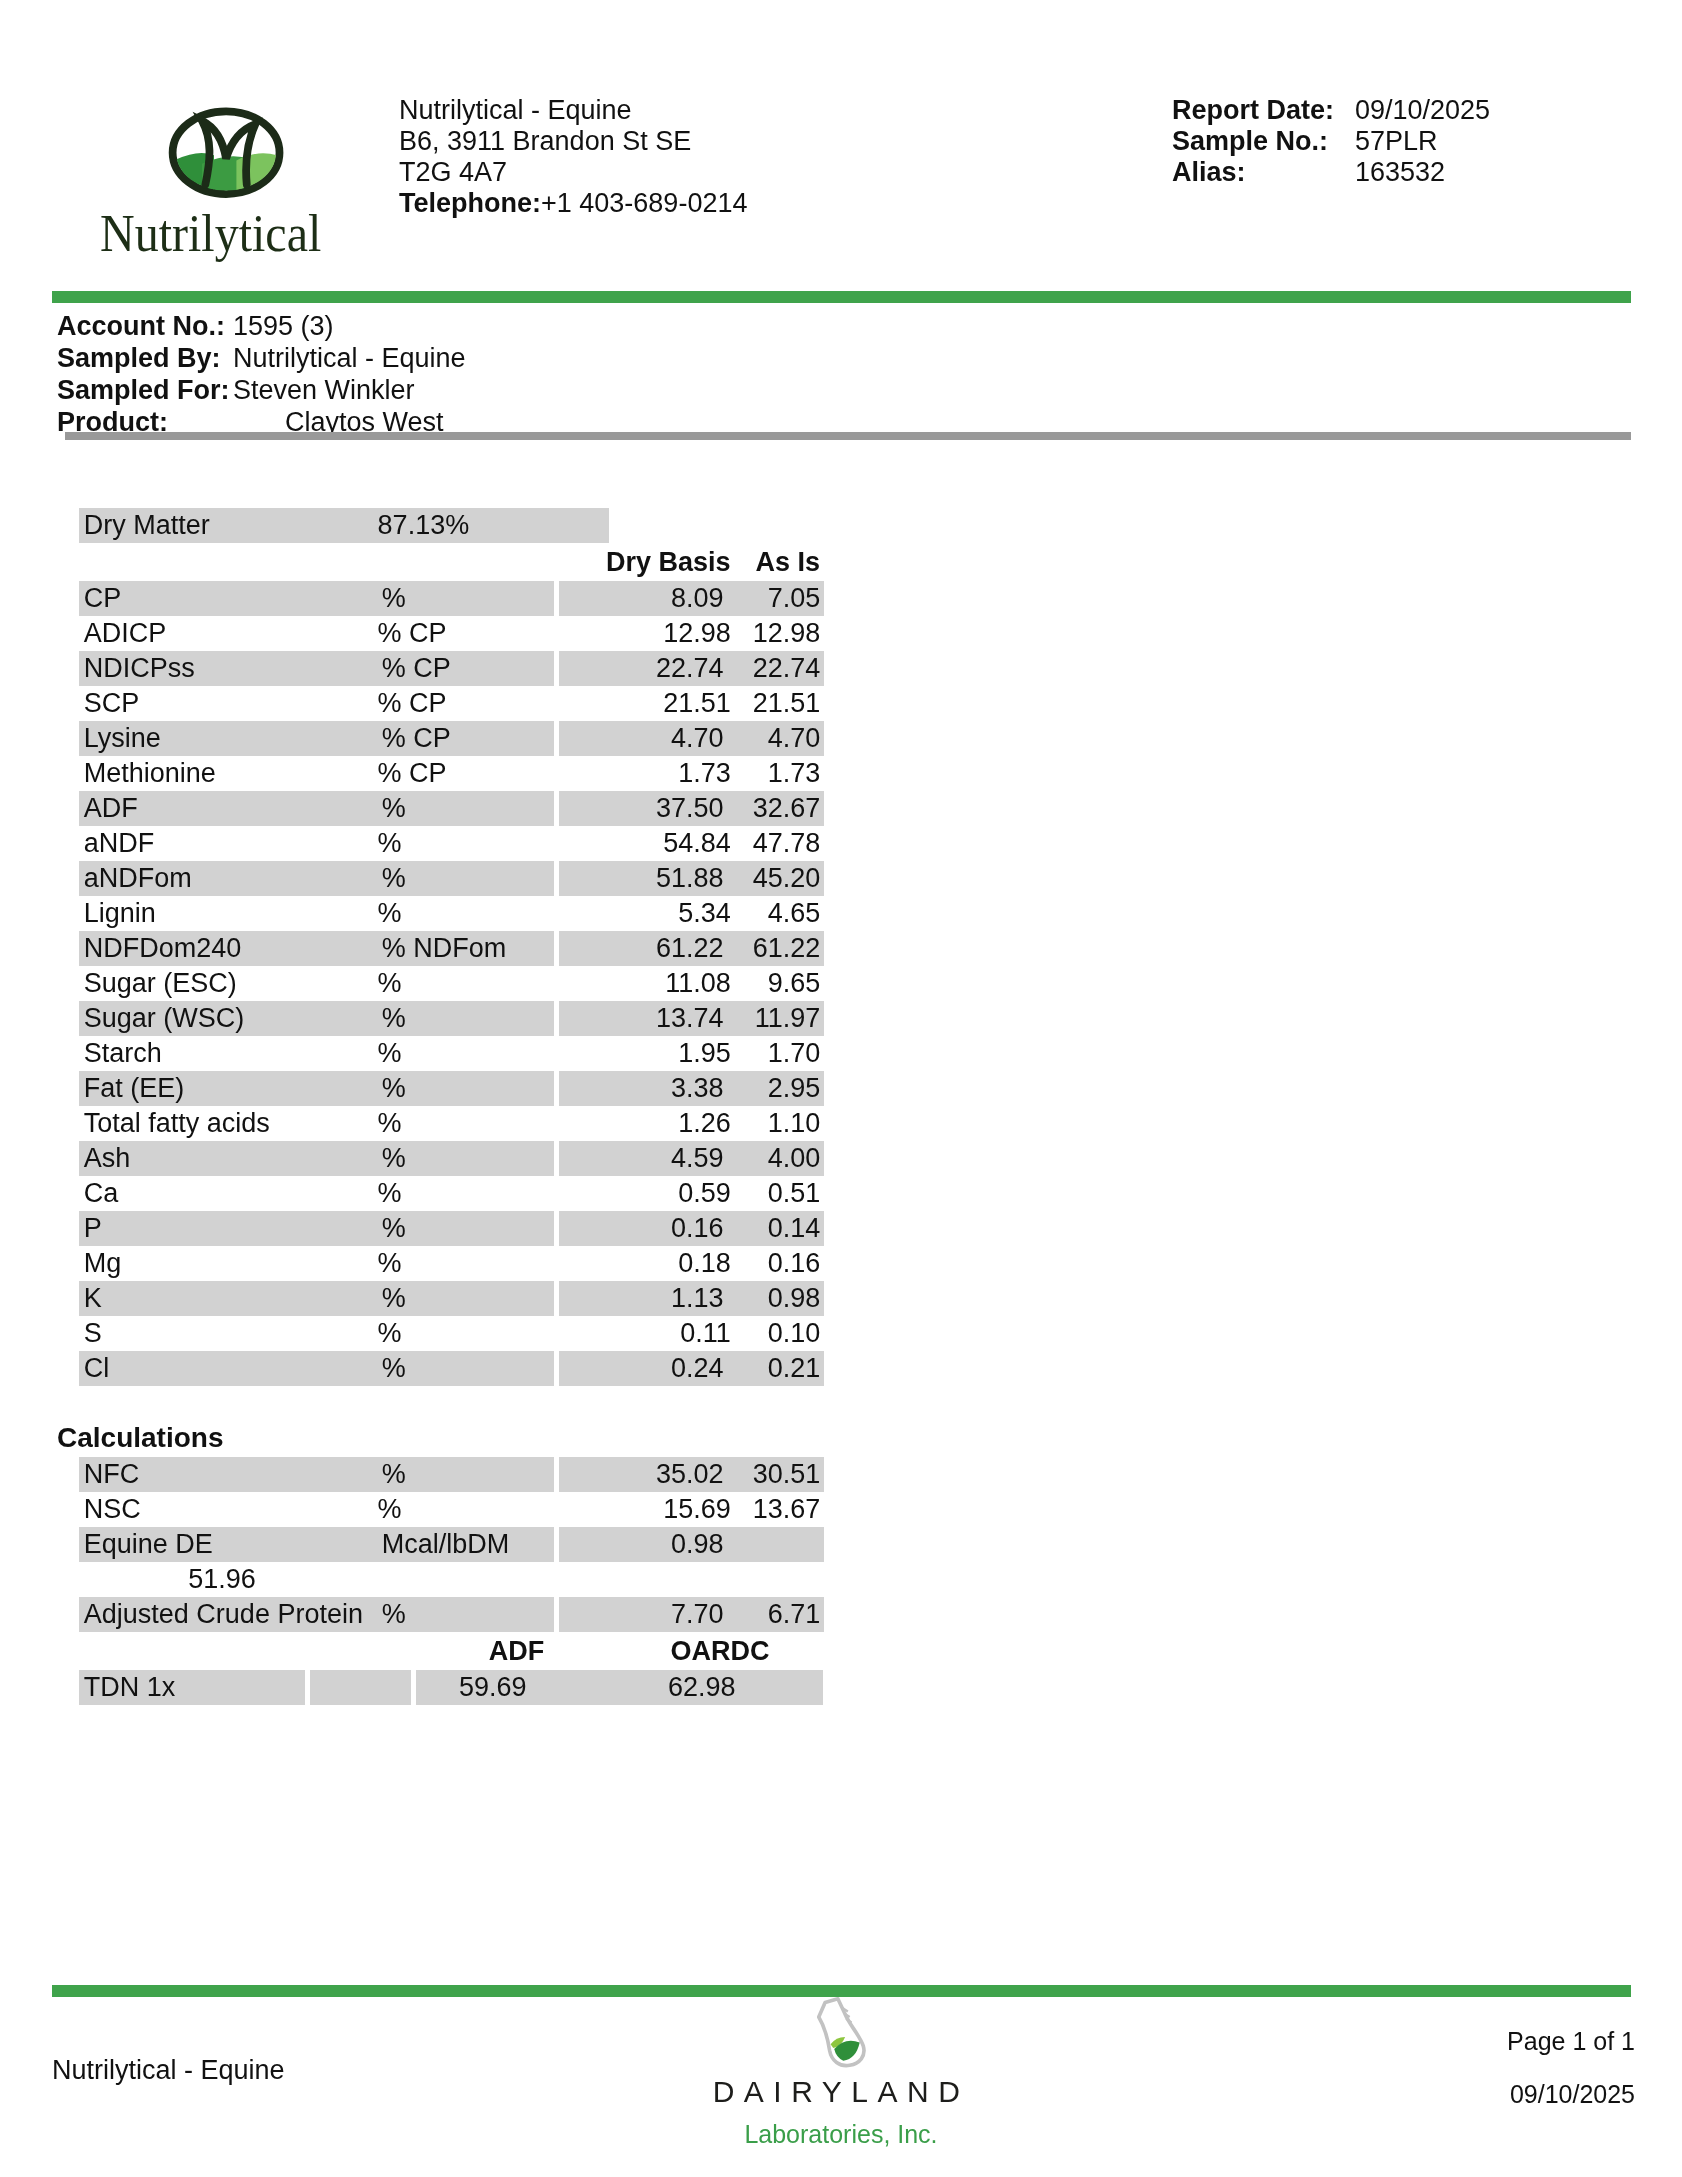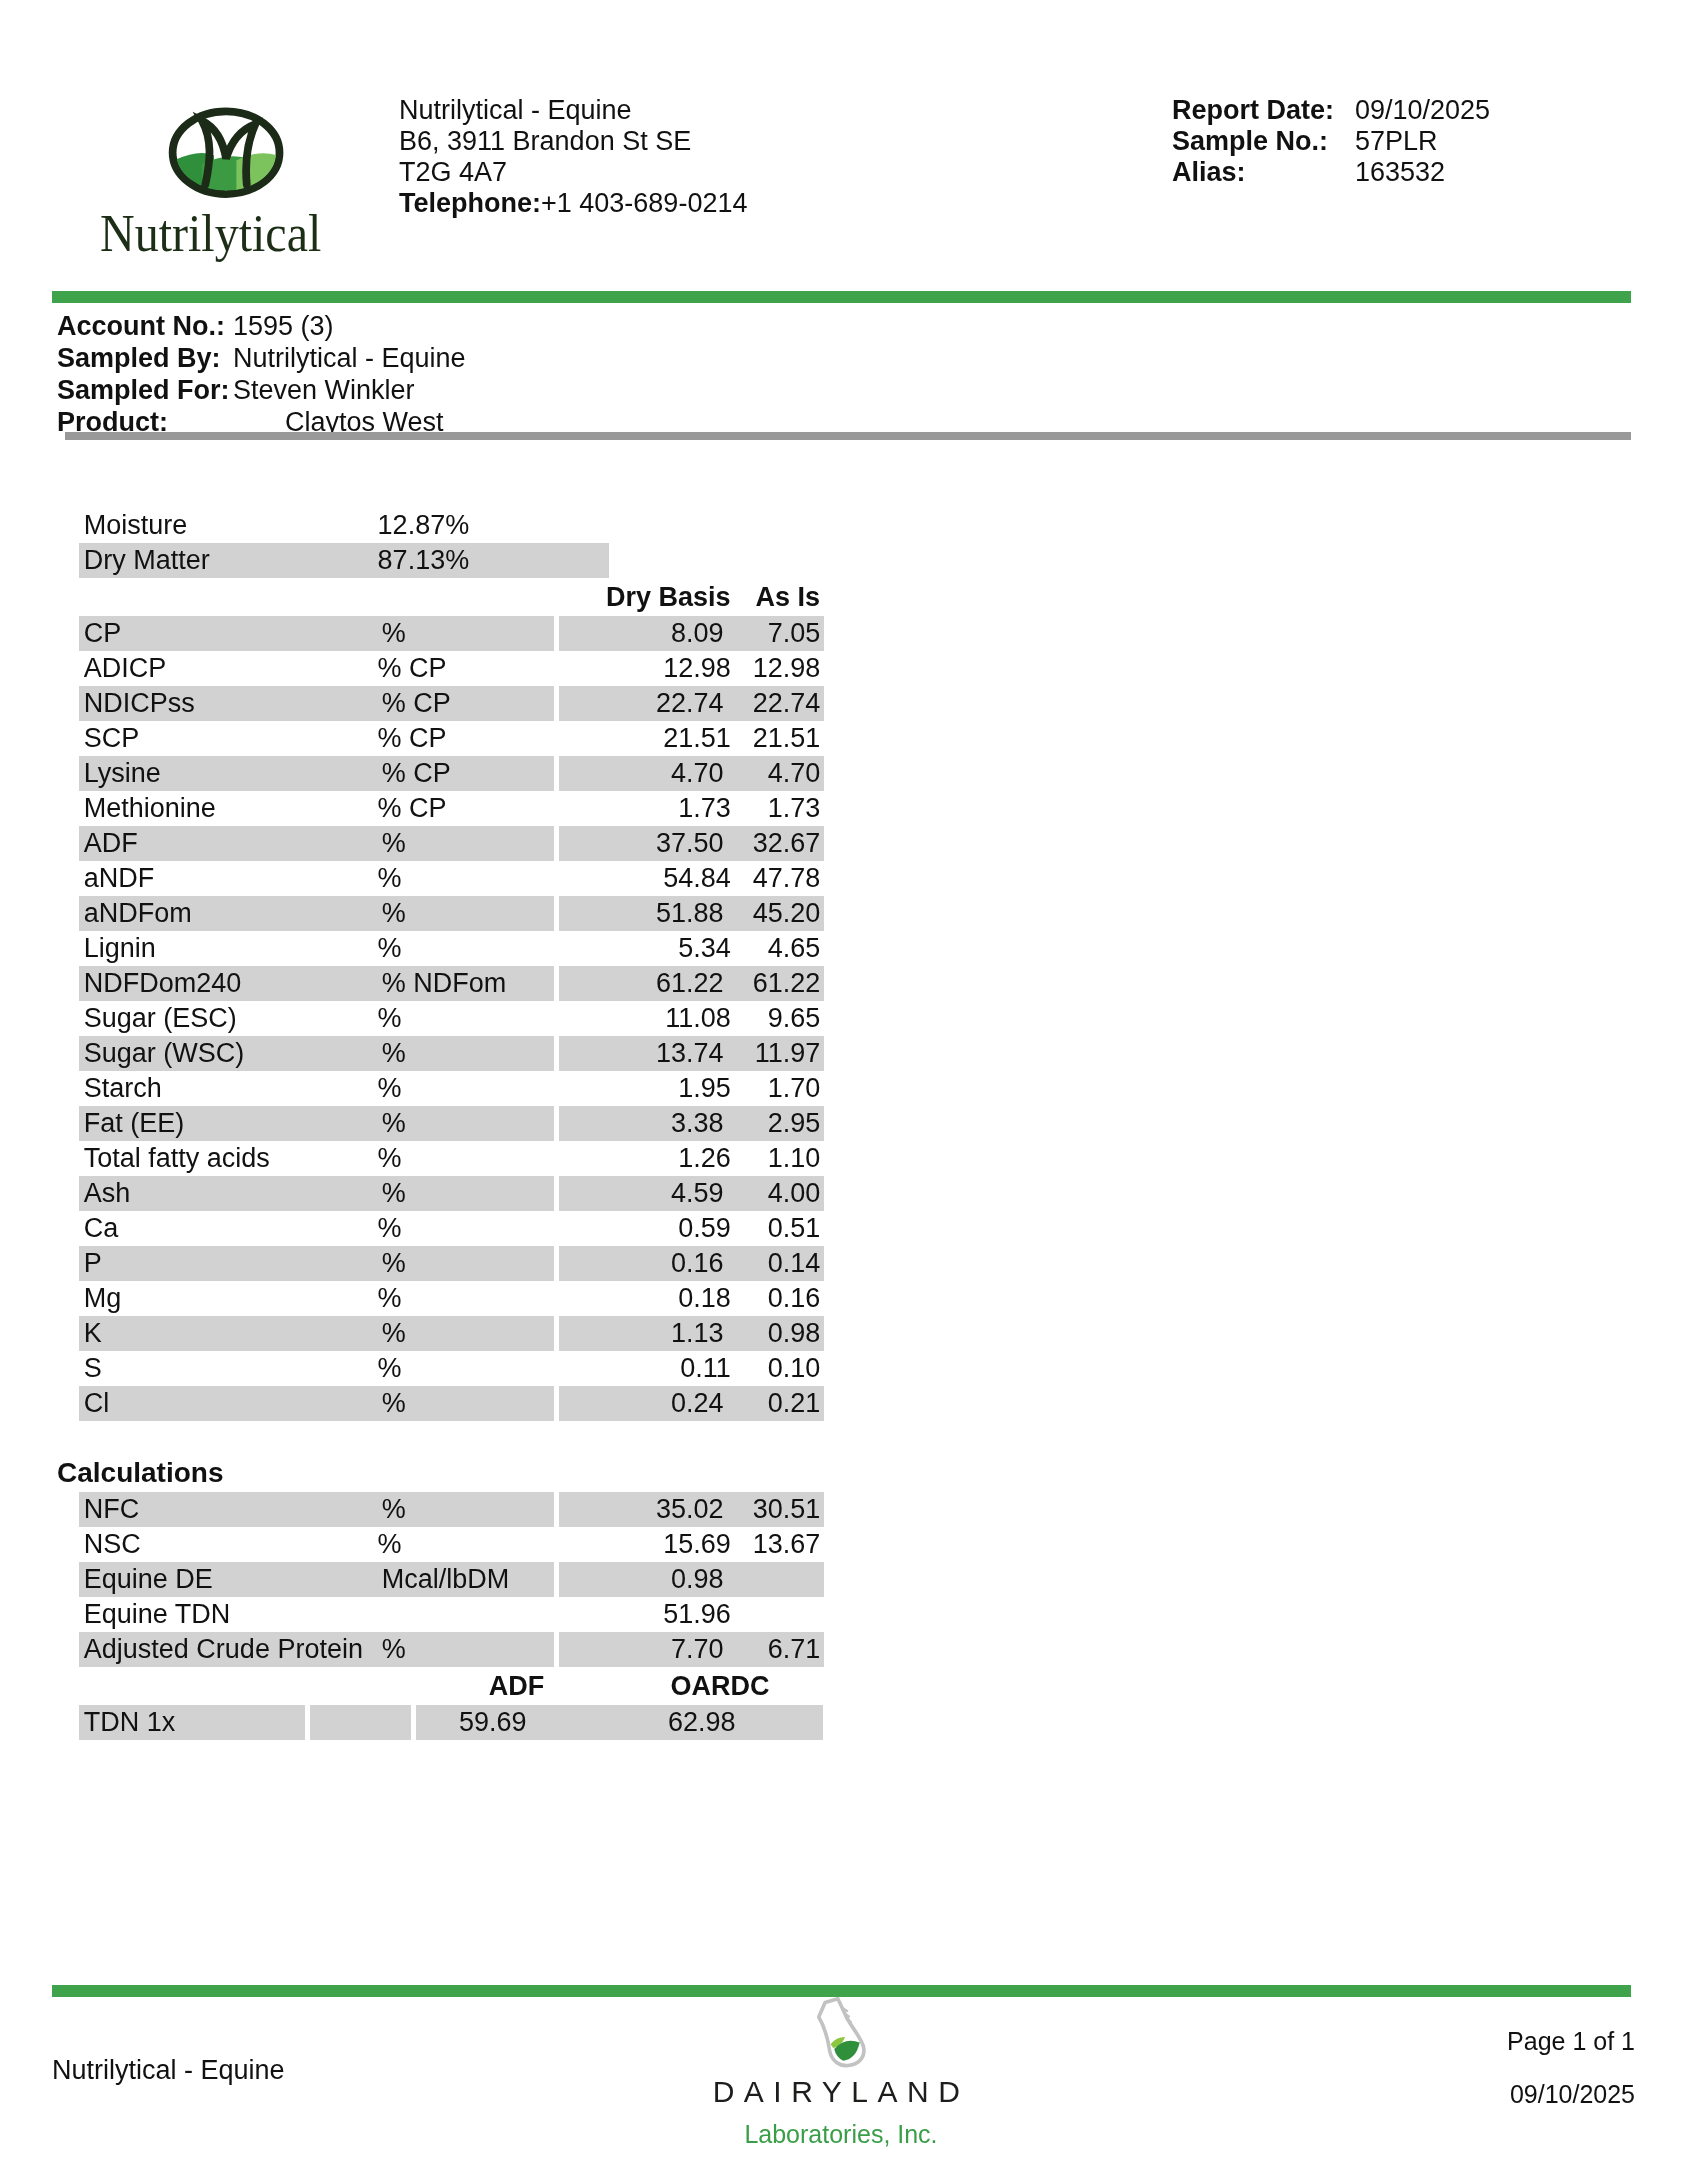--- a/index.html
+++ b/index.html
@@ -116,24 +116,20 @@
   <div class="sample-left">
     <div><span class="lbl">Account No.:</span><span>1595 (3)</span></div>
     <div><span class="lbl">Sampled By:</span><span>Nutrilytical - Equine</span></div>
     <div><span class="lbl">Sampled For:</span><span>Steven Winkler</span></div>
     <div class="row-product"><span class="lbl">Product:</span><span>Claytos West</span></div>
   </div>
 
   <div class="gray-bar"></div>
 
   <div class="results">
-    <div class="trow">
-      <span class="cell-label">Moisture</span>
-      <span>12.87%</span>
-    </div>
     <div class="trow dm-row">
       <span class="cell-label">Dry Matter</span>
       <span>87.13%</span>
     </div>
     <div class="trow head-row">
       <span class="spacer"></span>
       <span class="cell-db"><span class="uhead">Dry Basis</span></span>
       <span class="cell-ai"><span class="uhead">As Is</span></span>
     </div>
     <div id="result-rows">
@@ -421,24 +417,20 @@
             <span class="cell-label">Equine DE</span>
             <span class="cell-unit">Mcal/lbDM</span>
           </span>
           <span class="vgap"></span>
           <span class="seg seg-vals">
             <span class="cell-db">0.98</span>
             <span class="cell-ai"></span>
           </span>
         </div>
         <div class="trow">
-          <span class="seg seg-main">
-            <span class="cell-label">Equine TDN</span>
-            <span class="cell-unit"></span>
-          </span>
           <span class="vgap"></span>
           <span class="seg seg-vals">
             <span class="cell-db">51.96</span>
             <span class="cell-ai"></span>
           </span>
         </div>
         <div class="trow shaded">
           <span class="seg seg-main">
             <span class="cell-label">Adjusted Crude Protein</span>
             <span class="cell-unit">%</span>

